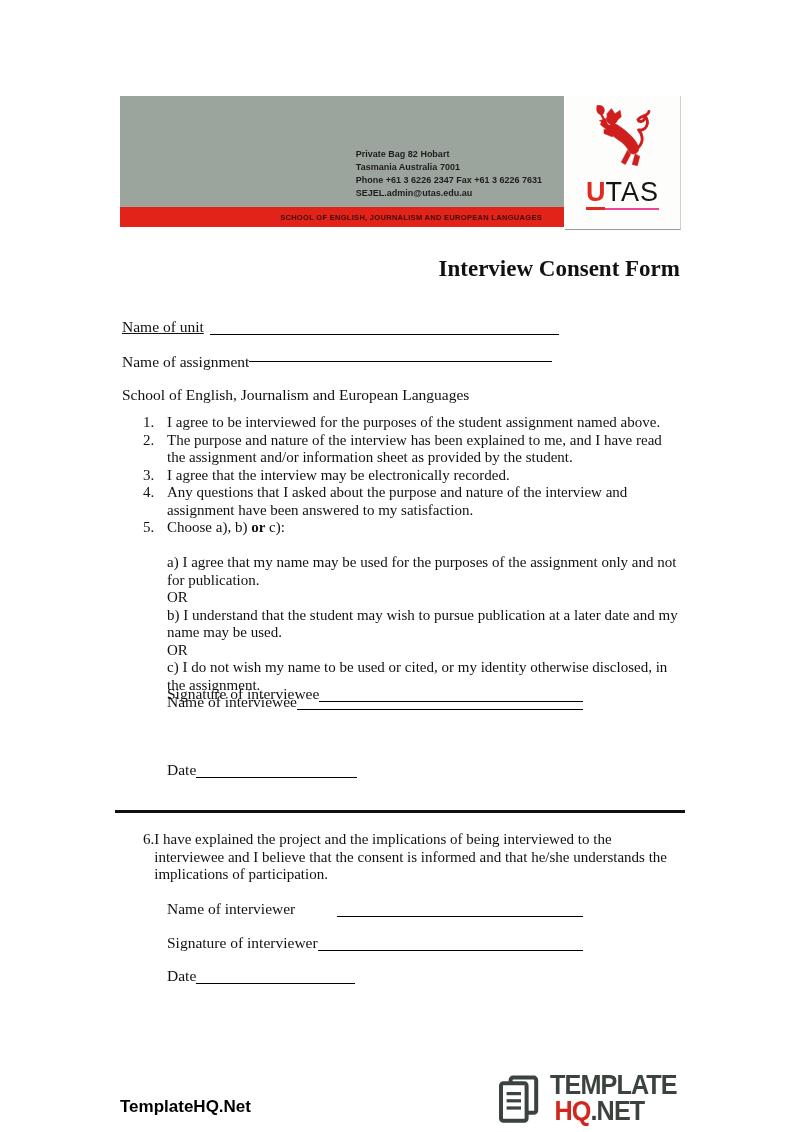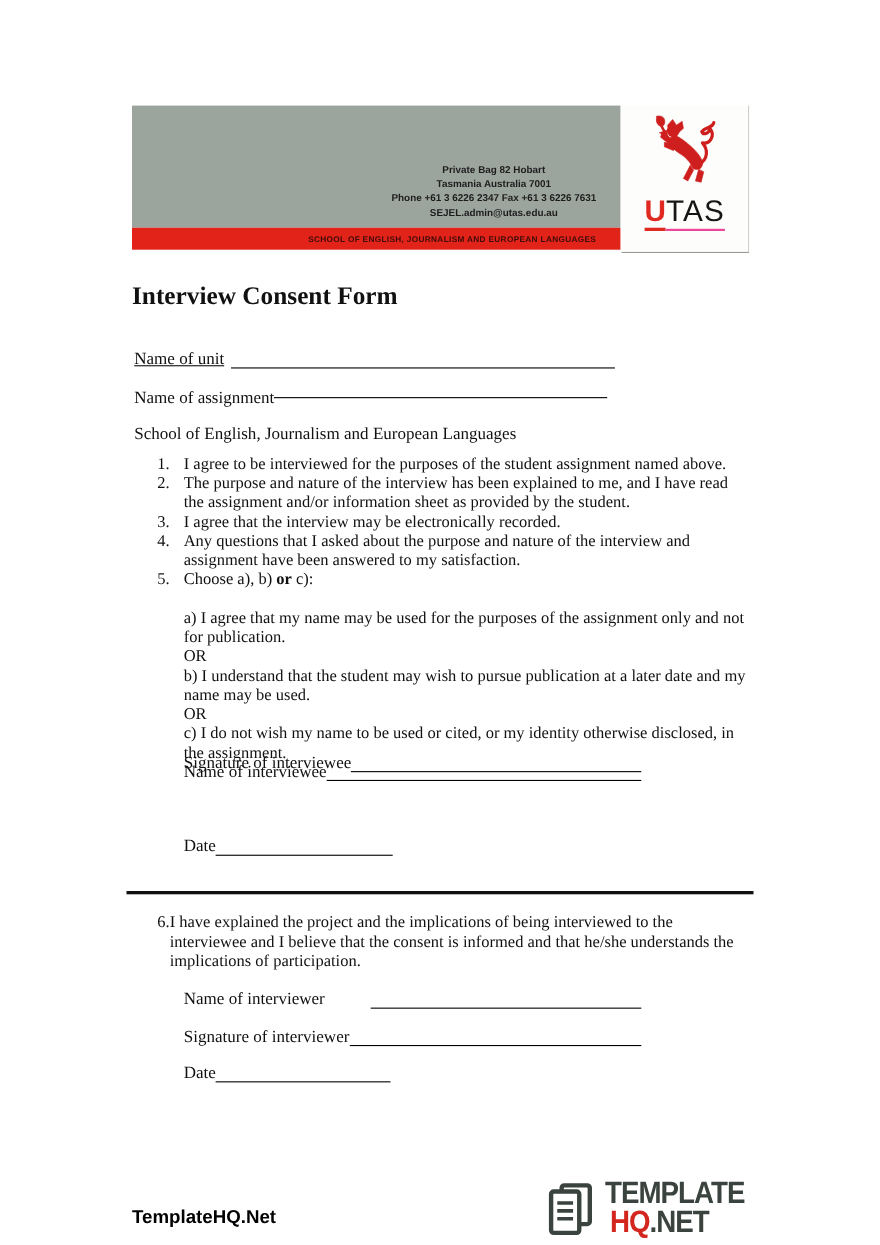--- a/index.html
+++ b/index.html
@@ -8,21 +8,21 @@
     position:relative; width:800px; height:1132px; background:#ffffff;
     margin:0 auto; overflow:hidden;
     font-family:"Liberation Serif", serif; color:#111;
   }
   
   .banner-gray {
     position:absolute; left:120px; top:96px; width:444px; height:111px;
     background:#9CA49E;
   }
   .contact {
-    position:absolute; right:22px; bottom:7px; text-align:center;
+    position:absolute; right:22px; bottom:7px; text-align:left;
     font-family:"Liberation Sans", sans-serif; font-size:9px; font-weight:600;
     line-height:13px; color:#1d1d1d; white-space:pre-line;
   }
   .banner-red {
     position:absolute; left:120px; top:207px; width:444px; height:20px;
     background:#E2231A; display:flex; align-items:center; justify-content:flex-end;
   }
   .banner-red .school-banner {
     padding-right:22px; font-family:"Liberation Sans", sans-serif;
     font-size:7.5px; font-weight:700; letter-spacing:.3px; color:#3d0c07;
@@ -34,21 +34,21 @@
   }
   .lion { margin-top:8px; width:64px; height:72px; }
   .utas-word {
     font-family:"Liberation Sans", sans-serif; font-size:27px; line-height:28px;
     display:flex; margin-top:2px;
   }
   .utas-u { color:#E02A21; font-weight:700; border-bottom:3px solid #E02A21; padding-bottom:1px; }
   .utas-tas { color:#161616; font-weight:400; letter-spacing:1px; border-bottom:2px solid #ec4899; padding-bottom:2px; }
   
   .doc-title {
-    position:absolute; left:120px; top:256px; width:560px; text-align:left;
+    position:absolute; left:120px; top:256px; width:560px; text-align:right;
     font-size:23px; font-weight:700;
   }
   .fieldrow { position:absolute; display:flex; font-size:15.5px; line-height:19px; }
   .fieldrow .line { flex:1; border-bottom:1.5px solid #000; margin-bottom:1px; }
   .row-unit        { left:122px; top:317px; width:437px;text-decoration:underline; }
   .row-unit .line  { margin-left:6px; }
   .row-assignment  { left:122px; top:352px; width:430px;align-items:center; }
   .school-line     { position:absolute; left:122px; top:386px; font-size:15.5px; }
   
   .list { position:absolute; left:143px; top:414px; width:537px; font-size:15px; line-height:17.5px; }

